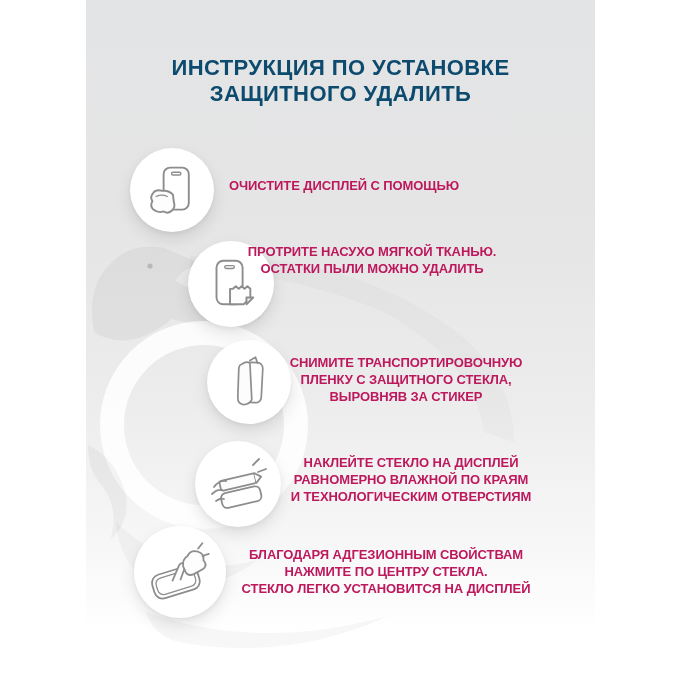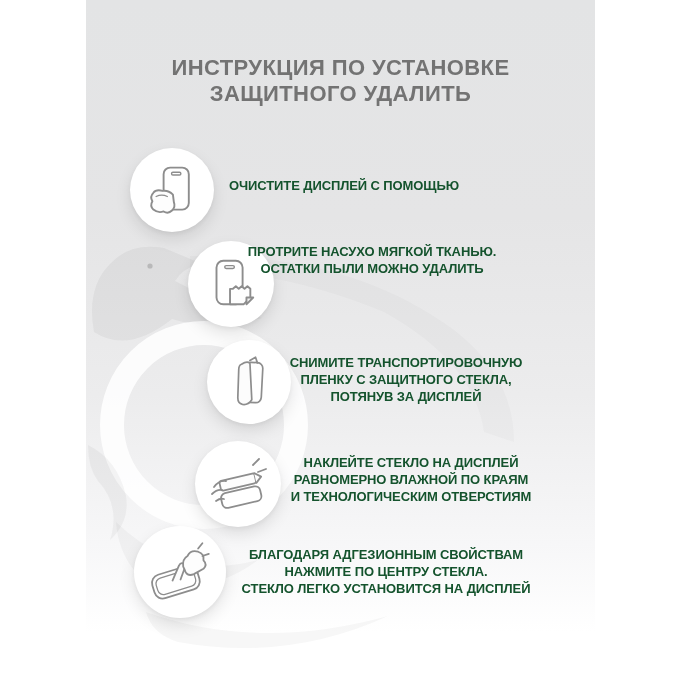--- a/index.html
+++ b/index.html
@@ -8,35 +8,35 @@
     background:#ffffff;
     font-family:"Liberation Sans", sans-serif;
   }
   .card{
     position:absolute;left:86px;top:0;width:509px;height:680px;
     background:linear-gradient(180deg,#e3e4e5 0%,#e5e5e6 32%,#ececed 58%,#f7f7f8 80%,#ffffff 93%);
   }
   .watermark{position:absolute;left:0;top:0;pointer-events:none;}
   .title{
     position:absolute;left:86px;top:55px;width:509px;text-align:center;
-    color:#737373;font-weight:bold;font-size:22px;line-height:26px;letter-spacing:.4px;
+    color:#0c4a6e;font-weight:bold;font-size:22px;line-height:26px;letter-spacing:.4px;
   }
   .circle{
     position:absolute;background:#ffffff;border-radius:50%;
     box-shadow:0 7px 16px rgba(0,0,0,.10), 0 2px 4px rgba(0,0,0,.05);
     display:flex;align-items:center;justify-content:center;
   }
   .c1{left:130px;top:148px;width:84px;height:84px}
   .c2{left:188px;top:241px;width:86px;height:86px}
   .c3{left:207px;top:340px;width:84px;height:84px}
   .c4{left:195px;top:441px;width:86px;height:86px}
   .c5{left:134px;top:526px;width:92px;height:92px}
   .stext{
     position:absolute;transform:translateX(-50%);text-align:center;
-    color:#14532d;font-size:13px;font-weight:bold;line-height:17px;
+    color:#be185d;font-size:13px;font-weight:bold;line-height:17px;
     letter-spacing:-.1px;white-space:nowrap;
   }
   .t1{left:344px;top:177px}
   .t2{left:372px;top:243px}
   .t3{left:406px;top:354px}
   .t4{left:411px;top:454px}
   .t5{left:386px;top:546px}
   .icon{display:block}
   .icon *{vector-effect:non-scaling-stroke}
 </style>
@@ -88,21 +88,21 @@
 <div class="circle c3">
   <svg class="icon" width="56" height="56" viewBox="0 0 60 60" fill="none" stroke="#8d8d8d" stroke-width="1.7" stroke-linecap="round" stroke-linejoin="round">
     <rect x="25" y="9" width="19" height="43" rx="6" transform="rotate(3 34 30)"></rect>
     <path d="M31,7 l6,-3.5 2,6"></path>
     <path d="M22,11 q6,-4 9,-1 l2,39 q-4,6 -10,5 q-5,-1 -5,-7 l1,-30 q0,-5 3,-6 z" fill="#fcfcfc"></path>
   </svg>
 </div>
 <div class="stext t3">
   <div>СНИМИТЕ ТРАНСПОРТИРОВОЧНУЮ</div>
   <div>ПЛЕНКУ С ЗАЩИТНОГО СТЕКЛА,</div>
-  <div>ПОТЯНУВ ЗА ДИСПЛЕЙ</div>
+  <div>ВЫРОВНЯВ ЗА СТИКЕР</div>
 </div>
 
 <div class="circle c4">
   <svg class="icon" width="60" height="60" viewBox="0 0 60 60" fill="none" stroke="#8d8d8d" stroke-width="1.8" stroke-linecap="round" stroke-linejoin="round">
     <g transform="rotate(-13 31 38)">
       <rect x="12" y="36" width="40" height="15" rx="5"></rect>
       <rect x="14" y="23" width="36" height="10" rx="2" fill="#fdfdfd"></rect>
       <path d="M50,23 l6,5 -6,5" fill="#fdfdfd"></path>
     </g>
     <path d="M6,33 q5,-7 12,-6 M4,40 q5,-5 10,-4 M8,47 q4,-3 8,-2"></path>

